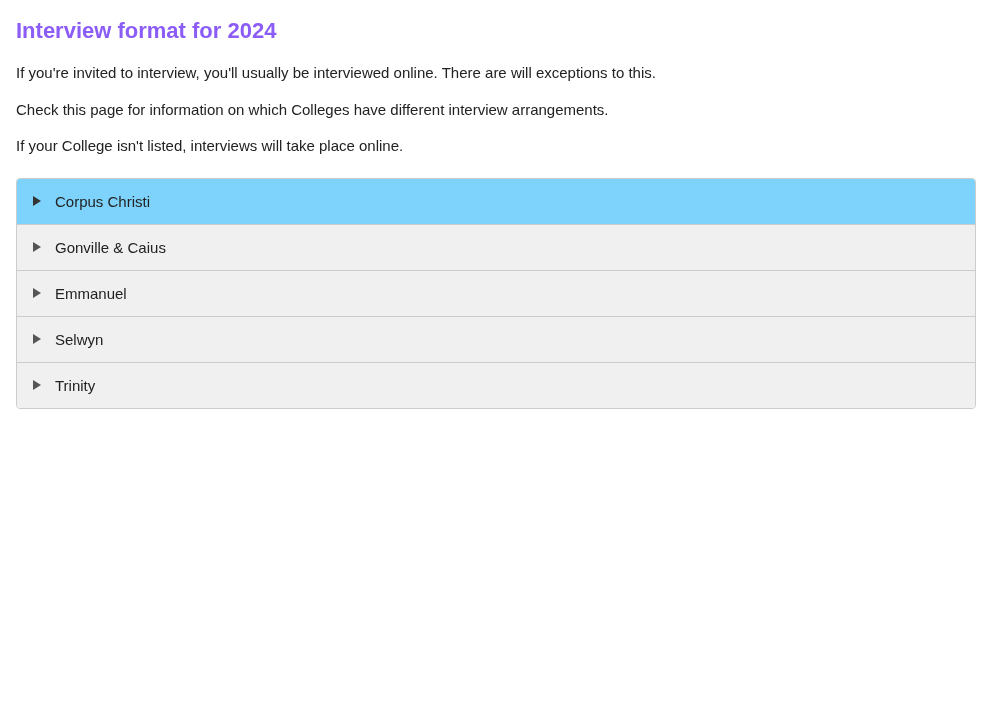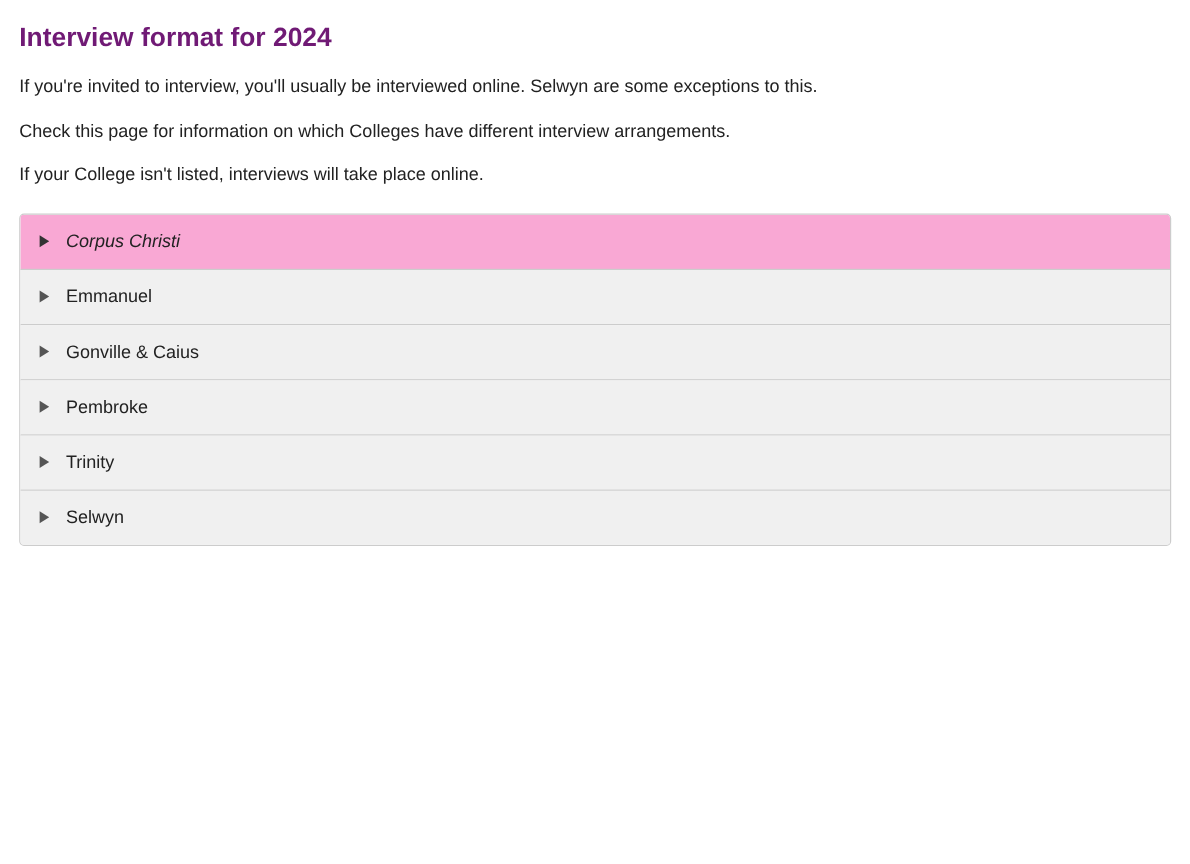--- a/index.html
+++ b/index.html
@@ -15,21 +15,21 @@
       background: #fff;
       padding: 18px 16px;
       width: 992px;
       min-height: 720px;
     }
 
     .page-title {
       font-size: 22px;
       font-weight: bold;
       margin-bottom: 18px;
-      color: #701a75;
+      color: #8b5cf6;
     }
 
     .intro-para {
       margin-bottom: 14px;
       line-height: 1.5;
       color: #222;
     }
 
     .accordion-list {
       margin-top: 20px;
@@ -46,22 +46,21 @@
       border-bottom: 1px solid #ccc;
       cursor: pointer;
       user-select: none;
     }
 
     .accordion-item:last-child {
       border-bottom: none;
     }
 
     .accordion-item.active {
-      background: #f9a8d4;
-      font-style: italic;
+      background: #7dd3fc;
     }
 
     .chevron-icon {
       display: inline-block;
       width: 0;
       height: 0;
       border-top: 5px solid transparent;
       border-bottom: 5px solid transparent;
       border-left: 8px solid #555;
       margin-right: 14px;
@@ -75,44 +74,40 @@
     .accordion-label {
       font-size: 15px;
       color: #222;
     }
   </style>
 </head>
 <body>
 
 <h1 class="page-title">Interview format for 2024</h1>
 
-<p class="intro-para">If you're invited to interview, you'll usually be interviewed online. Selwyn are some exceptions to this.</p>
+<p class="intro-para">If you're invited to interview, you'll usually be interviewed online. There are will exceptions to this.</p>
 
 <p class="intro-para">Check this page for information on which Colleges have different interview arrangements.</p>
 
 <p class="intro-para">If your College isn't listed, interviews will take place online.</p>
 
 <div class="accordion-list">
 <div class="accordion-item active">
       <span class="chevron-icon"></span>
       <span class="accordion-label">Corpus Christi</span>
     </div>
     <div class="accordion-item">
       <span class="chevron-icon"></span>
+      <span class="accordion-label">Gonville &amp; Caius</span>
+    </div>
+    <div class="accordion-item">
+      <span class="chevron-icon"></span>
       <span class="accordion-label">Emmanuel</span>
     </div>
     <div class="accordion-item">
       <span class="chevron-icon"></span>
-      <span class="accordion-label">Gonville &amp; Caius</span>
-    </div>
-    <div class="accordion-item">
-      <span class="chevron-icon"></span>
-      <span class="accordion-label">Pembroke</span>
+      <span class="accordion-label">Selwyn</span>
     </div>
     <div class="accordion-item">
       <span class="chevron-icon"></span>
       <span class="accordion-label">Trinity</span>
     </div>
-    <div class="accordion-item">
-      <span class="chevron-icon"></span>
-      <span class="accordion-label">Selwyn</span>
-    </div>
   </div>
 
 </body></html>

